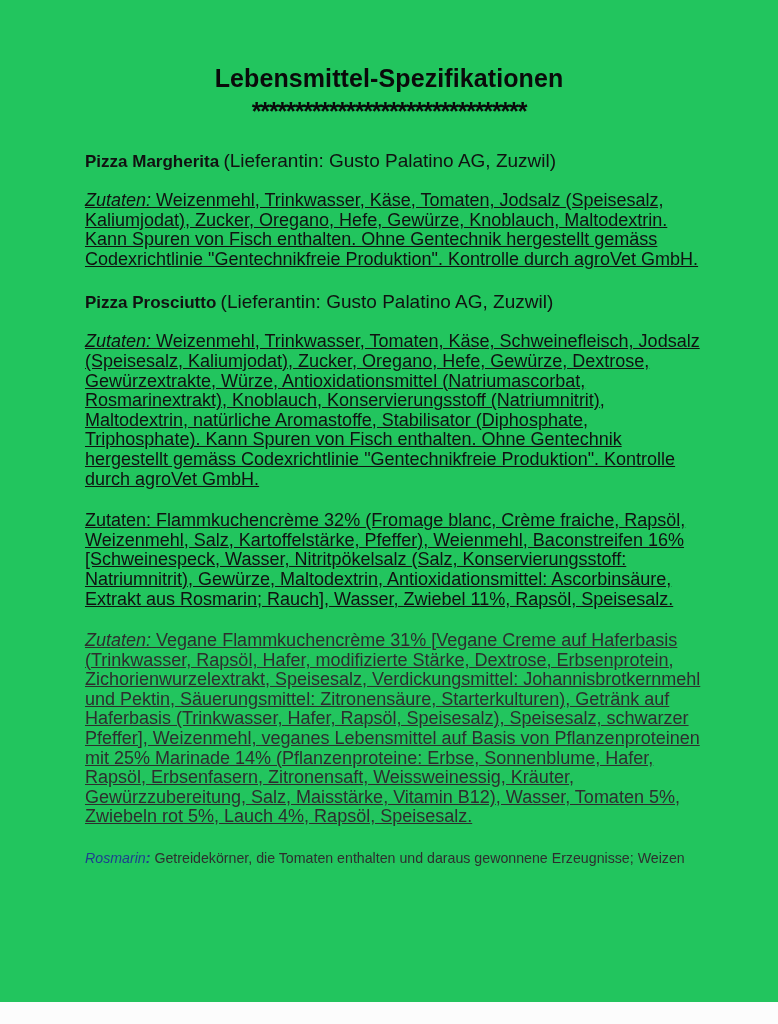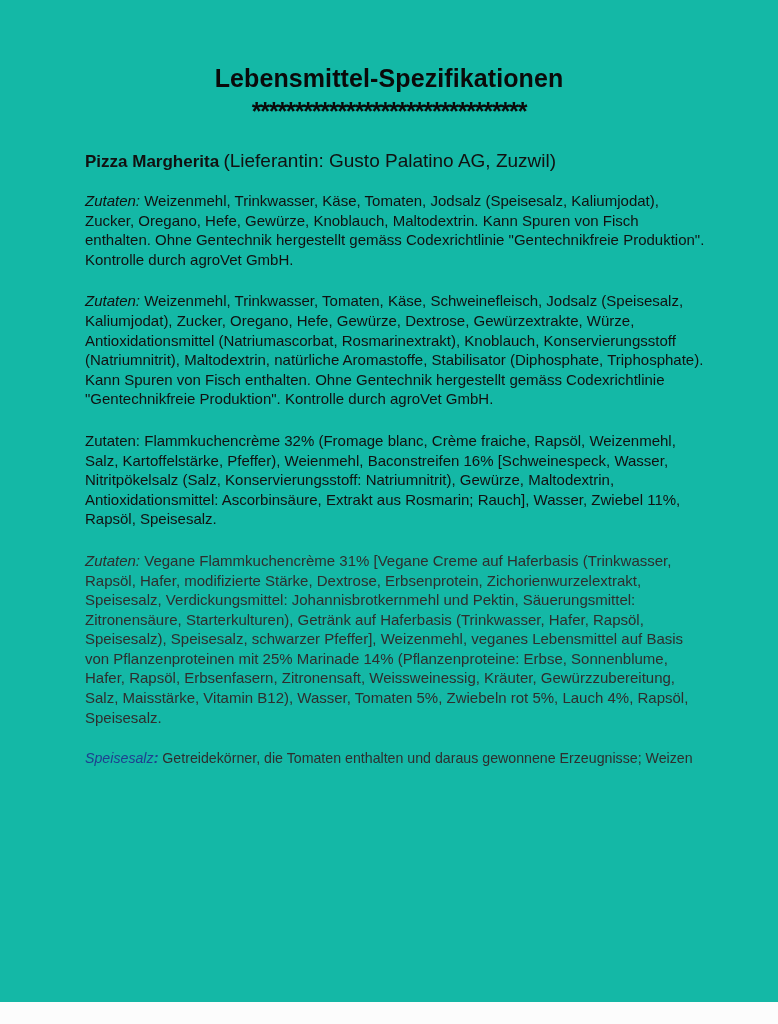--- a/index.html
+++ b/index.html
@@ -13,21 +13,21 @@
       overflow: hidden;
       position: relative;
       font-family: "Liberation Sans", "DejaVu Sans", sans-serif;
       color: #111111;
     }
     .page {
       position: absolute;
       left: 0; top: 0;
       width: 778px;
       height: 1024px;
-      background: #14b8a6;
+      background: #22c55e;
     }
     .bottom-strip {
       position: absolute;
       left: 0; bottom: 0;
       width: 778px;
       height: 22px;
       background: #fcfcfc;
     }
     .title {
       position: absolute;
@@ -67,23 +67,24 @@
     }
     .product-name {
       font-weight: bold;
       font-size: 17px;
       text-align: center;
     }
     .supplier {
       font-size: 19px;
     }
     .ingredients {
-      font-size: 15px;
+      font-size: 18px;
       line-height: 19.6px;
       margin: 0 0 22px 0;
+      text-decoration: underline;
     }
     .ingredients .label-italic { font-style: italic; }
     .section.vegan .ingredients { color: #2e2e2e; }
     .allergen {
       font-size: 14.2px;
       line-height: 19.6px;
       color: #2e2e2e;
       margin: 0;
     }
     .allergen-label {
@@ -111,40 +112,44 @@
         <span class="product-name">Pizza Margherita</span>
         <span class="supplier">(Lieferantin: Gusto Palatino AG, Zuzwil)</span>
       </p>
       <p class="ingredients">
         <span class="label-italic">Zutaten:</span>
         <span>Weizenmehl, Trinkwasser, Käse, Tomaten, Jodsalz (Speisesalz, Kaliumjodat), Zucker, Oregano, Hefe, Gewürze, Knoblauch, Maltodextrin. Kann Spuren von Fisch enthalten. Ohne Gentechnik hergestellt gemäss Codexrichtlinie "Gentechnikfreie Produktion". Kontrolle durch agroVet GmbH.</span>
       </p>
     </div>
 
     <div class="section">
+      <p class="product-heading">
+        <span class="product-name">Pizza Prosciutto</span>
+        <span class="supplier">(Lieferantin: Gusto Palatino AG, Zuzwil)</span>
+      </p>
       <p class="ingredients">
         <span class="label-italic">Zutaten:</span>
         <span>Weizenmehl, Trinkwasser, Tomaten, Käse, Schweinefleisch, Jodsalz (Speisesalz, Kaliumjodat), Zucker, Oregano, Hefe, Gewürze, Dextrose, Gewürzextrakte, Würze, Antioxidationsmittel (Natriumascorbat, Rosmarinextrakt), Knoblauch, Konservierungsstoff (Natriumnitrit), Maltodextrin, natürliche Aromastoffe, Stabilisator (Diphosphate, Triphosphate). Kann Spuren von Fisch enthalten. Ohne Gentechnik hergestellt gemäss Codexrichtlinie "Gentechnikfreie Produktion". Kontrolle durch agroVet GmbH.</span>
       </p>
     </div>
 
     <div class="section">
       <p class="ingredients">
         <span>Zutaten:</span>
         <span>Flammkuchencrème 32% (Fromage blanc, Crème fraiche, Rapsöl, Weizenmehl, Salz, Kartoffelstärke, Pfeffer), Weienmehl, Baconstreifen 16% [Schweinespeck, Wasser, Nitritpökelsalz (Salz, Konservierungsstoff: Natriumnitrit), Gewürze, Maltodextrin, Antioxidationsmittel: Ascorbinsäure, Extrakt aus Rosmarin; Rauch], Wasser, Zwiebel 11%, Rapsöl, Speisesalz.</span>
       </p>
     </div>
 
     <div class="section vegan">
       <p class="ingredients">
         <span class="label-italic">Zutaten:</span>
         <span>Vegane Flammkuchencrème 31% [Vegane Creme auf Haferbasis (Trinkwasser, Rapsöl, Hafer, modifizierte Stärke, Dextrose, Erbsenprotein, Zichorienwurzelextrakt, Speisesalz, Verdickungsmittel: Johannisbrotkernmehl und Pektin, Säuerungsmittel: Zitronensäure, Starterkulturen), Getränk auf Haferbasis (Trinkwasser, Hafer, Rapsöl, Speisesalz), Speisesalz, schwarzer Pfeffer], Weizenmehl, veganes Lebensmittel auf Basis von Pflanzenproteinen mit 25% Marinade 14% (Pflanzenproteine: Erbse, Sonnenblume, Hafer, Rapsöl, Erbsenfasern, Zitronensaft, Weissweinessig, Kräuter, Gewürzzubereitung, Salz, Maisstärke, Vitamin B12), Wasser, Tomaten 5%, Zwiebeln rot 5%, Lauch 4%, Rapsöl, Speisesalz.</span>
       </p>
       <p class="allergen">
-        <span class="allergen-label">Speisesalz</span><span class="allergen-colon">:</span>
+        <span class="allergen-label">Rosmarin</span><span class="allergen-colon">:</span>
         <span>Getreidekörner, die Tomaten enthalten und daraus gewonnene Erzeugnisse; Weizen</span>
       </p>
     </div>
 
   </div>
 
   <div class="bottom-strip"></div>
 </div>
 
 </body></html>

